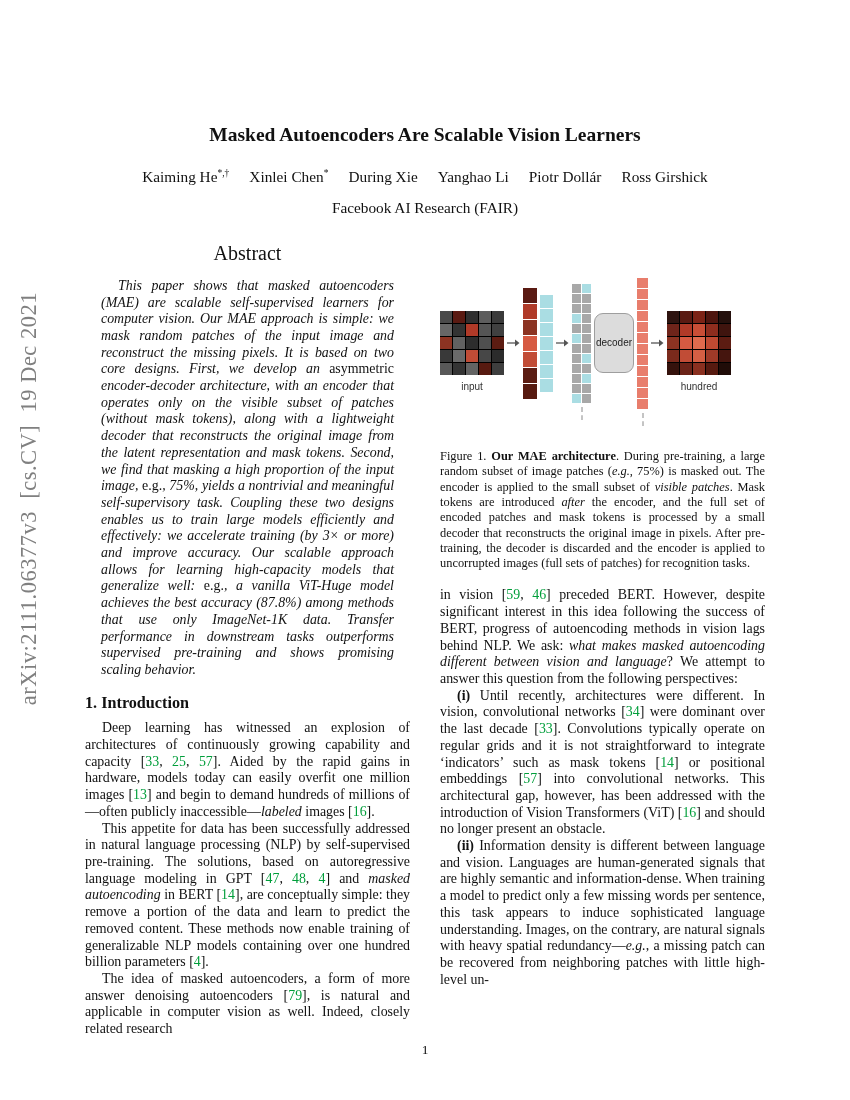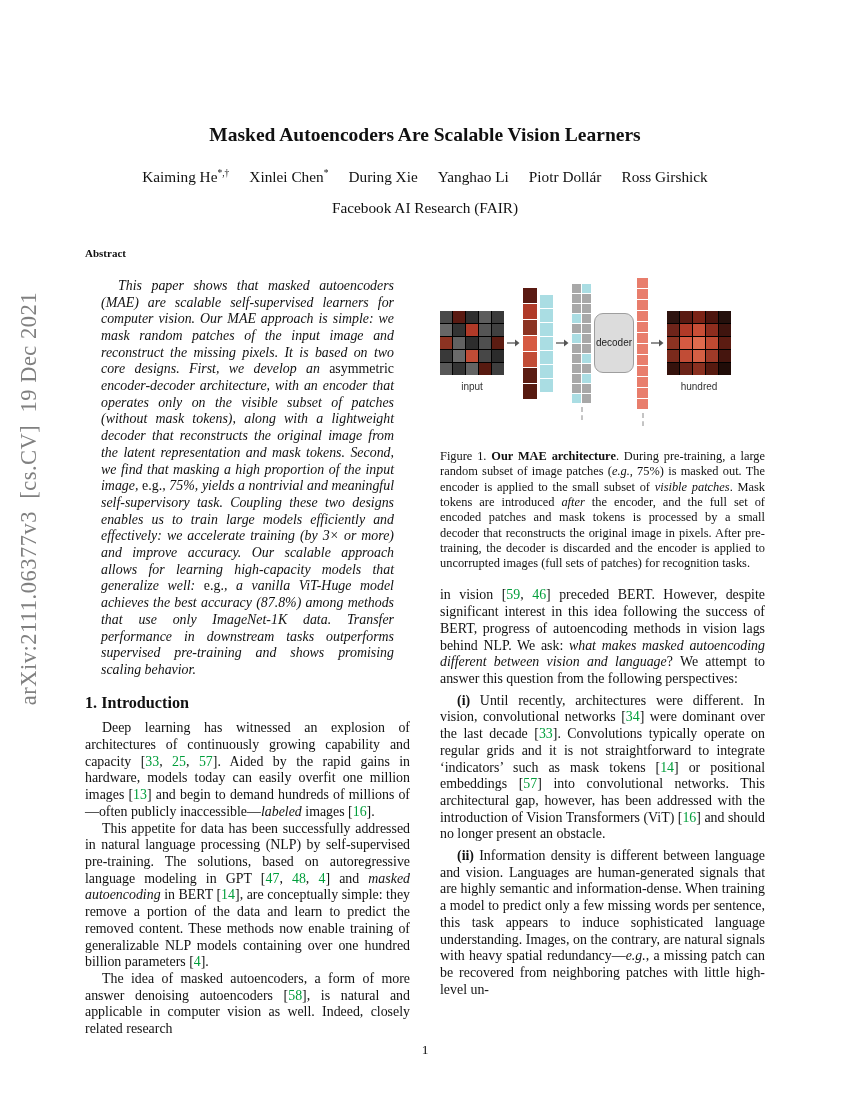--- a/index.html
+++ b/index.html
@@ -19,26 +19,26 @@
   .content { position:absolute; left:85px; top:124px; width:680px; }
   .title { font-size:19.5px; font-weight:bold; text-align:center; margin:0; }
   .authors { display:flex; justify-content:center; column-gap:20px; margin-top:22px; font-size:15.3px; }
   .author sup { font-size:9.5px; }
   .footnotes { text-align:center; margin-top:13px; font-size:11.3px; }
   .footnotes .fn + .fn { margin-left:36px; }
   .fn sup { font-size:8.5px; }
   .affiliation { text-align:center; margin-top:13px; font-size:15.3px; }
   .columns { display:flex; column-gap:30px; margin-top:26px; }
   .col { width:325px; font-size:13.9px; line-height:16.7px; text-align:justify; }
-  .abstract-heading { text-align:left; font-weight:bold; font-size:11px; margin:2px 0 10px; }
+  .abstract-heading { text-align:center; font-weight:normal; font-size:20px; margin:2px 0 10px; }
   .abstract p { font-style:italic; margin:16px; text-indent:17px; }
   .section-heading { font-weight:bold; font-size:16.2px; margin:15px 0 9px; text-align:left; }
   .body p { margin:0; text-indent:17px; }
   .body p.noindent { text-indent:0; }
-  .body p.spaced { margin-top:5px; }
+  .body p.spaced { }
   .seg-rm { font-style:normal; }
   .seg-i  { font-style:italic; }
   .seg-b  { font-weight:bold; }
   .seg-cite { color:var(--cite-color,#009e3a); }
   
   .figure { display:flex; align-items:center; column-gap:3px; height:192px; margin-top:4px; }
   .grid { display:grid; gap:1px; }
   .fig-img { position:relative; width:64px; height:64px; background:#000; }
   .fig-img .grid { width:64px; height:64px; grid-template-columns:repeat(5,1fr); }
   .fig-label {
@@ -92,21 +92,21 @@
 
       <div class="col">
         <div class="abstract">
           <div class="abstract-heading">Abstract</div>
           <p><span>This paper shows that masked autoencoders (MAE) are scalable self-supervised learners for computer vision. Our MAE approach is simple: we mask random patches of the input image and reconstruct the missing pixels. It is based on two core designs. First, we develop an </span><span class="seg-rm">asymmetric</span><span> encoder-decoder architecture, with an encoder that operates only on the visible subset of patches (without mask tokens), along with a lightweight decoder that reconstructs the original image from the latent representation and mask tokens. Second, we find that masking a high proportion of the input image, </span><span class="seg-rm">e.g.</span><span>, 75%, yields a nontrivial and meaningful self-supervisory task. Coupling these two designs enables us to train large models efficiently and effectively: we accelerate training (by 3× or more) and improve accuracy. Our scalable approach allows for learning high-capacity models that generalize well: </span><span class="seg-rm">e.g.</span><span>, a vanilla ViT-Huge model achieves the best accuracy (87.8%) among methods that use only ImageNet-1K data. Transfer performance in downstream tasks outperforms supervised pre-training and shows promising scaling behavior.</span></p>
         </div>
         <div class="section-heading">1. Introduction</div>
         <div class="body">
           <p><span>Deep learning has witnessed an explosion of architectures of continuously growing capability and capacity [</span><span class="seg-cite">33</span><span>, </span><span class="seg-cite">25</span><span>, </span><span class="seg-cite">57</span><span>]. Aided by the rapid gains in hardware, models today can easily overfit one million images [</span><span class="seg-cite">13</span><span>] and begin to demand hundreds of millions of—often publicly inaccessible—</span><span class="seg-i">labeled</span><span> images [</span><span class="seg-cite">16</span><span>].</span></p>
           <p><span>This appetite for data has been successfully addressed in natural language processing (NLP) by self-supervised pre-training. The solutions, based on autoregressive language modeling in GPT [</span><span class="seg-cite">47</span><span>, </span><span class="seg-cite">48</span><span>, </span><span class="seg-cite">4</span><span>] and </span><span class="seg-i">masked autoencoding</span><span> in BERT [</span><span class="seg-cite">14</span><span>], are conceptually simple: they remove a portion of the data and learn to predict the removed content. These methods now enable training of generalizable NLP models containing over one hundred billion parameters [</span><span class="seg-cite">4</span><span>].</span></p>
-          <p><span>The idea of masked autoencoders, a form of more answer denoising autoencoders [</span><span class="seg-cite">58</span><span>], is natural and applicable in computer vision as well. Indeed, closely related research</span></p>
+          <p><span>The idea of masked autoencoders, a form of more answer denoising autoencoders [</span><span class="seg-cite">79</span><span>], is natural and applicable in computer vision as well. Indeed, closely related research</span></p>
         </div>
       </div>
 
       <div class="col">
 
         <div class="figure">
           <div class="fig-img">
             <div class="grid" id="fig-input">
                 <div style="background: rgb(74, 74, 74);"></div>
                 <div style="background: rgb(90, 26, 18);"></div>

